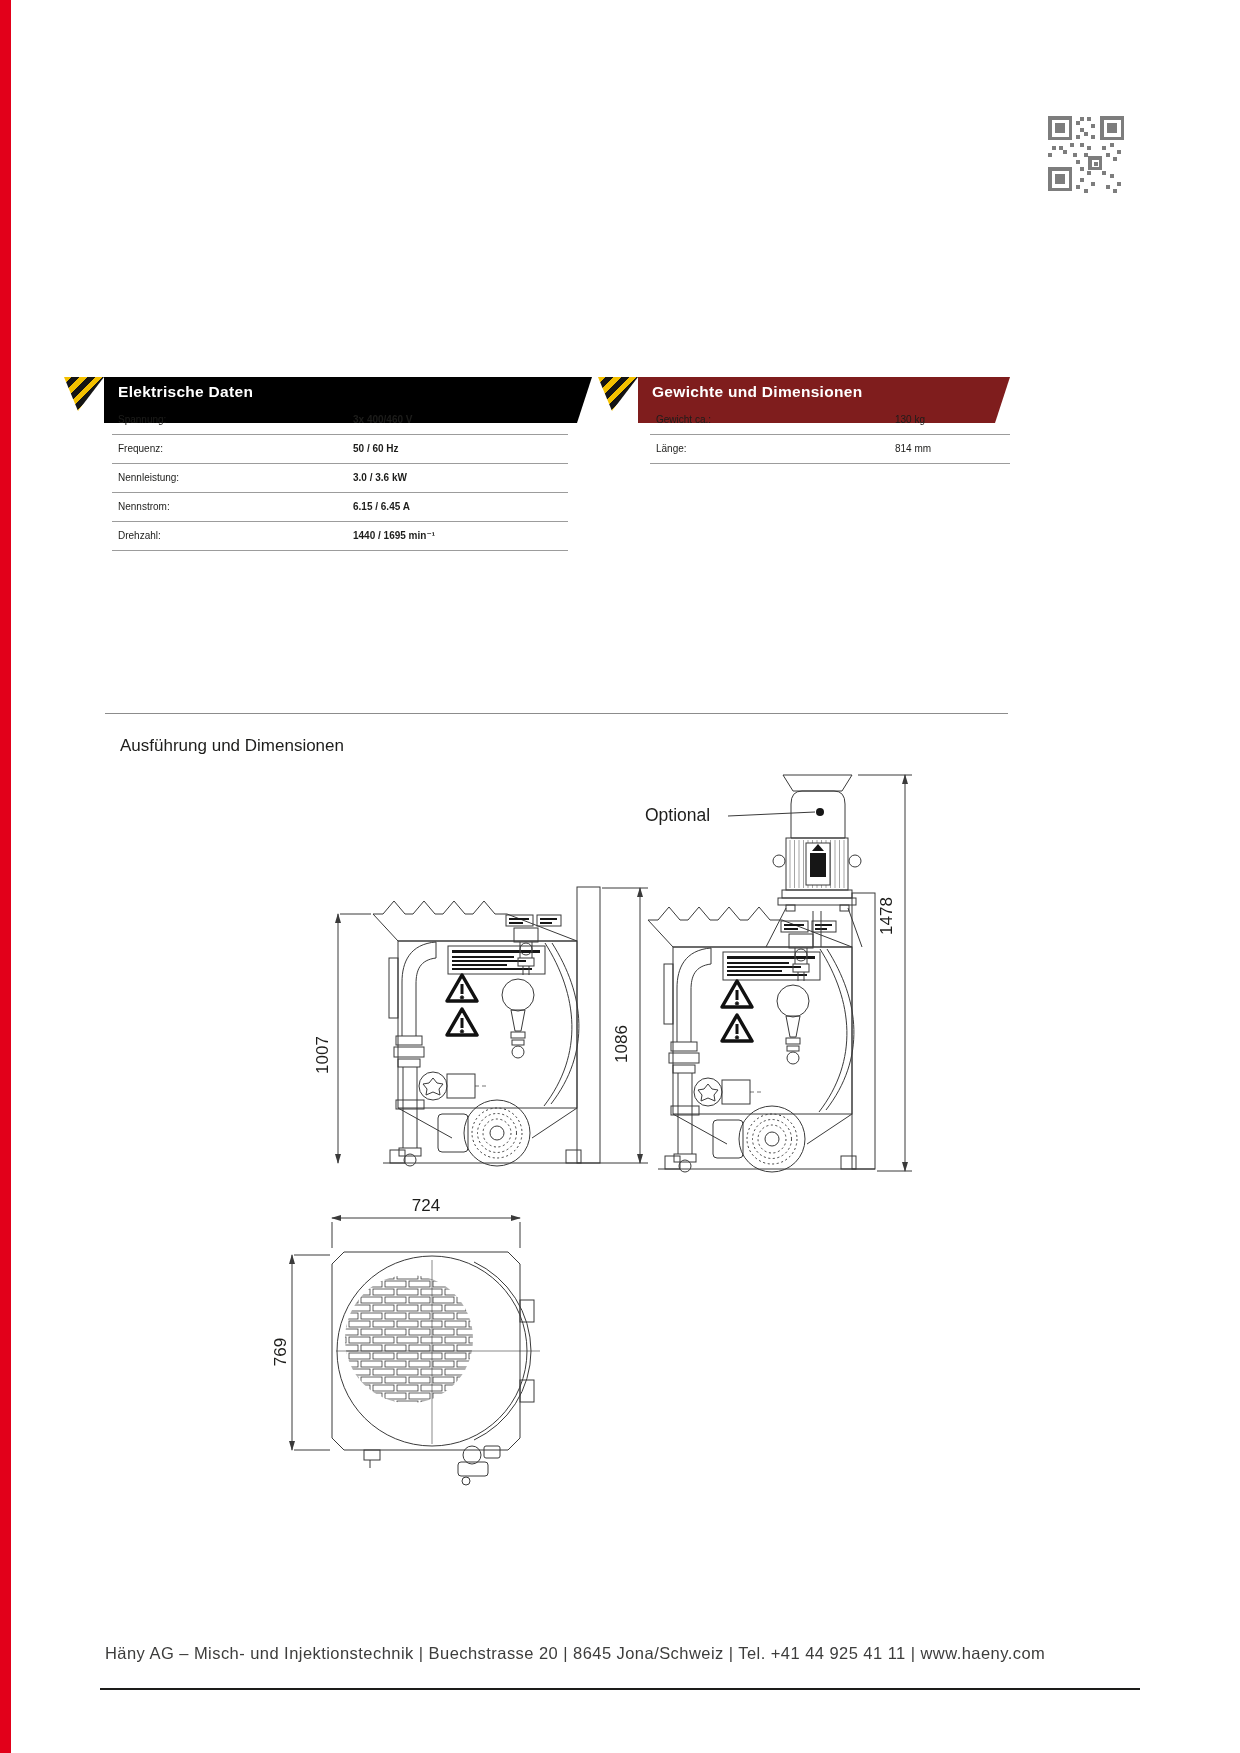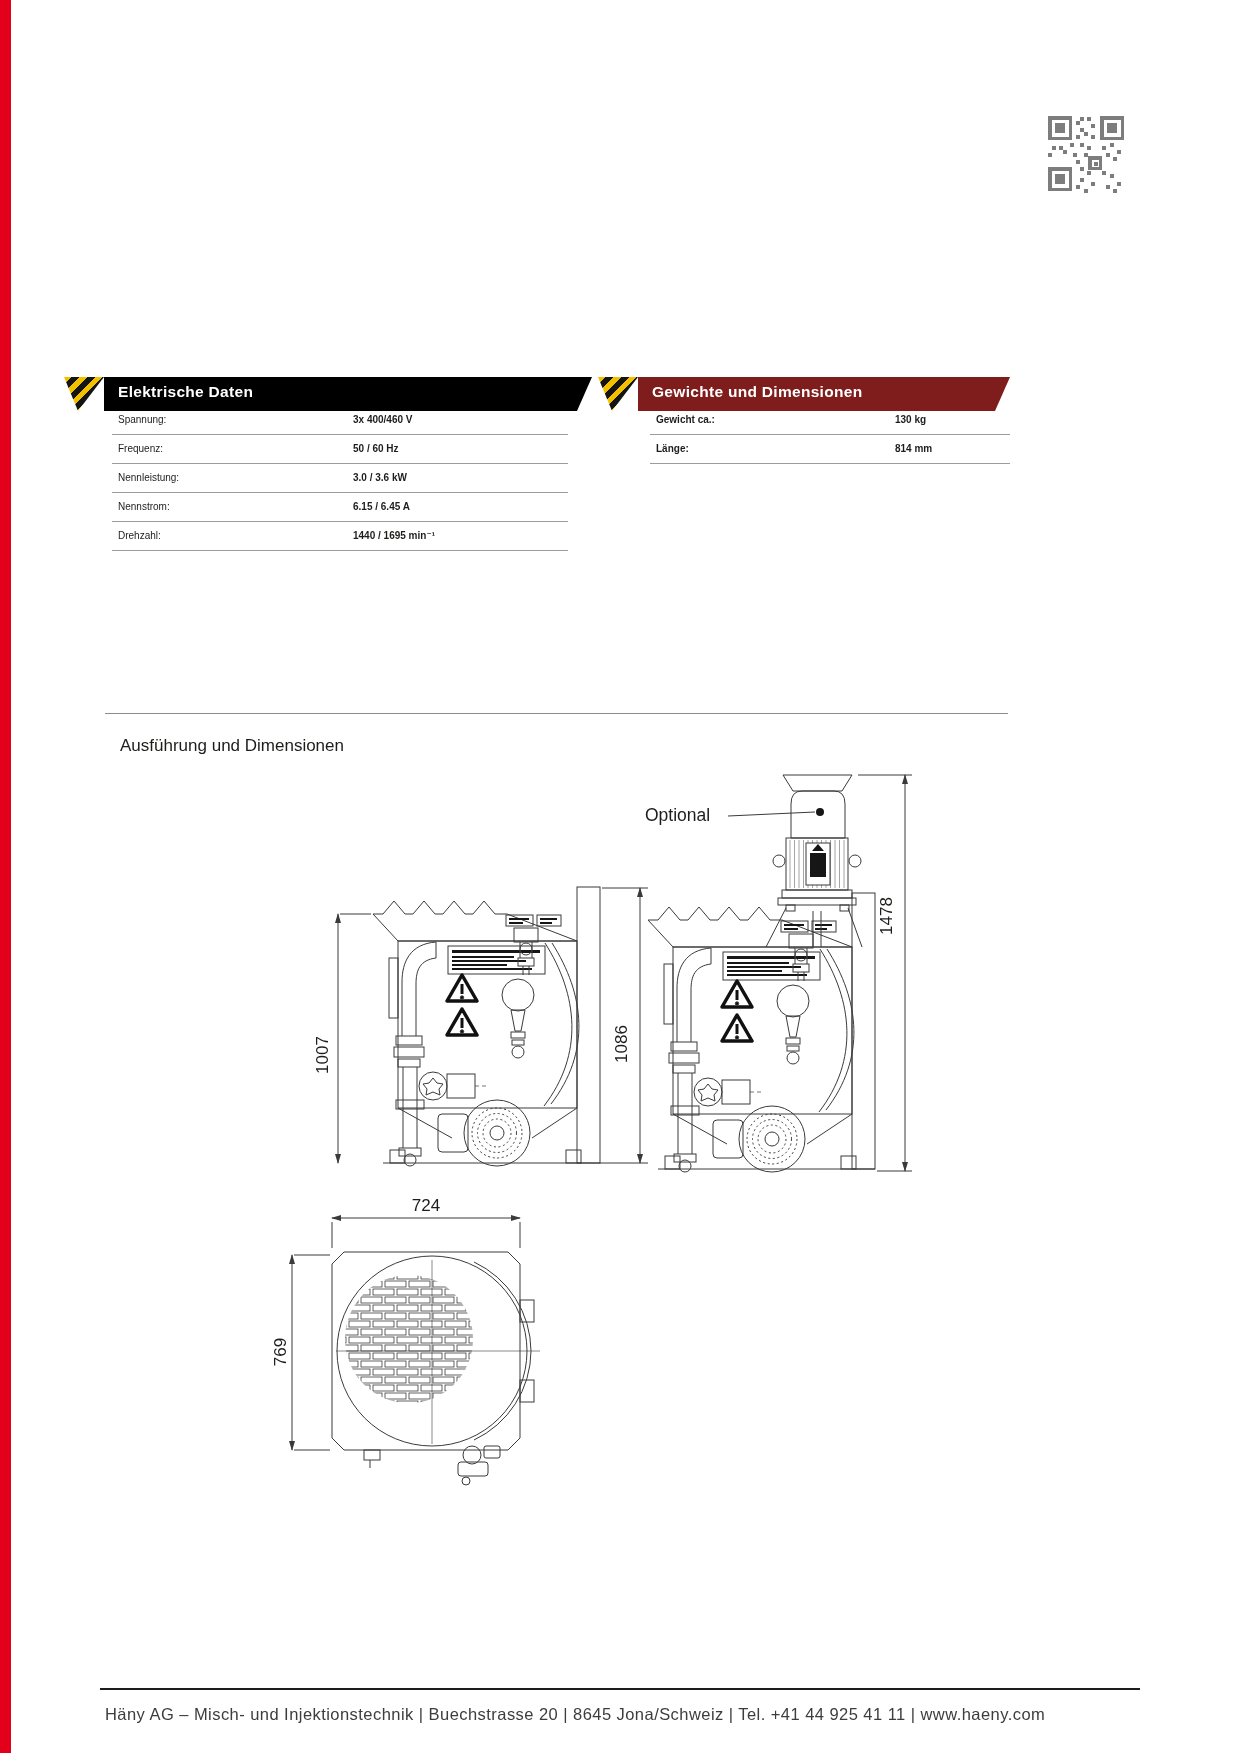--- a/index.html
+++ b/index.html
@@ -6,26 +6,26 @@
   html,body{margin:0;padding:0;background:#888;}
   .page{position:relative;width:1240px;height:1753px;background:#fff;margin:0 auto;
         font-family:"Liberation Sans","DejaVu Sans",sans-serif;color:#1d1d1b;overflow:hidden;}
   .red-stripe{position:absolute;left:0;top:0;width:11px;height:1753px;}
   
   .hdr{position:absolute;top:377px;height:29px;display:flex;}
   .hdr-left{left:64px;width:528px;}
   .hdr-right{left:598px;width:412px;}
   .hazard{width:40px;height:34px;flex:0 0 40px;
           clip-path:polygon(0 0,100% 0,35% 100%);}
-  .hdr-bar{flex:1;height:34px;line-height:29px;color:#fff;font-size:15.5px;font-weight:bold;
+  .hdr-bar{flex:1;height:46px;line-height:29px;color:#fff;font-size:15.5px;font-weight:bold;
            letter-spacing:.3px;padding-left:14px;box-sizing:border-box;
            clip-path:polygon(0 0,100% 0,calc(100% - 15px) 100%,0 100%);}
   .tbl{position:absolute;top:406px;font-size:10px;}
   .tbl-left{left:112px;width:456px;}
-  .tbl-right{left:650px;width:360px;font-weight:bold;}
+  .tbl-right{left:650px;width:360px;}
   .trow{position:relative;height:28px;line-height:28px;border-bottom:1px solid #9c9c9c;}
   .trow .lbl{position:absolute;left:6px;}
   .tbl-left .trow .val{position:absolute;left:241px;font-weight:bold;}
   .tbl-right .trow .val{position:absolute;left:245px;}
   
   .divider{position:absolute;left:105px;top:713px;width:903px;height:0;border-top:1px solid #8c8c8c;}
   .section-title{position:absolute;left:120px;top:736px;font-size:17px;font-weight:normal;}
   
   .draw-svg{position:absolute;left:0;top:770px;}
   .draw{stroke:#3a3a3a;fill:none;stroke-width:1;}
@@ -33,21 +33,21 @@
   .fin{stroke-width:.7;opacity:.65;}
   .mesh{stroke-dasharray:2 2.6;}
   .dash{stroke-dasharray:4 3;stroke-width:.7;}
   .fillDark{fill:#161616;stroke:none;}
   .white{fill:#fff;}
   .dim-line{stroke:#3a3a3a;stroke-width:1;}
   .dim-txt{font-family:"Liberation Sans",sans-serif;font-size:17px;fill:#1d1d1b;stroke:none;}
   .opt-txt{font-family:"Liberation Sans",sans-serif;font-size:17.5px;fill:#1d1d1b;stroke:none;}
   
   .footer-line{position:absolute;left:100px;top:1688px;width:1040px;height:0;border-top:2px solid #1d1d1b;}
-  .footer-text{position:absolute;left:105px;top:1705px;width:1060px;font-size:16.5px;
+  .footer-text{position:absolute;left:105px;top:1644px;width:1060px;font-size:16.5px;
                letter-spacing:.45px;color:#3d3d3c;white-space:nowrap;}
   
   .qr{position:absolute;left:1048px;top:115px;}
 </style>
 </head>
 <body>
 
 <div class="page">
 
   <div class="red-stripe" style="background:#e2001a;"></div>

